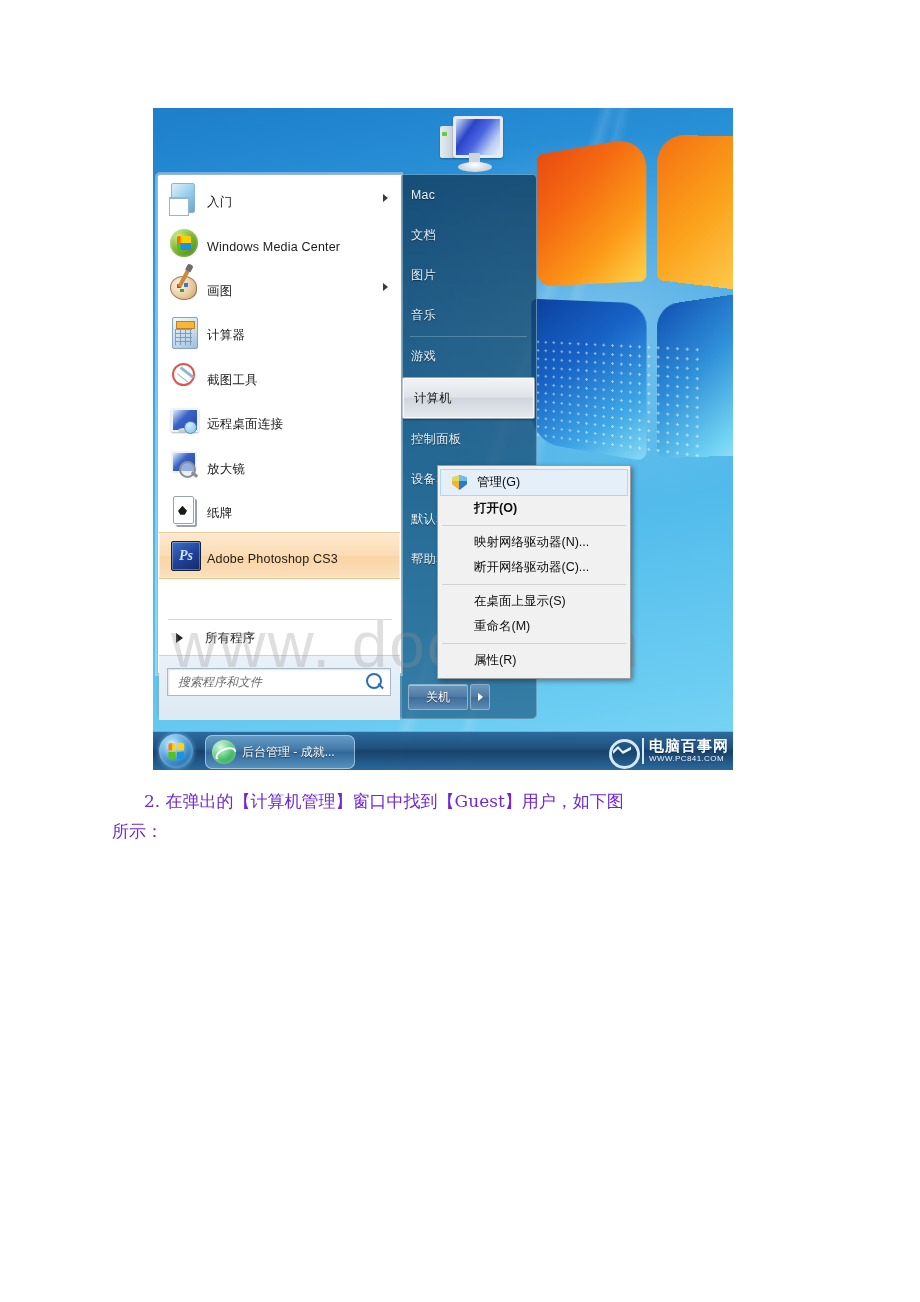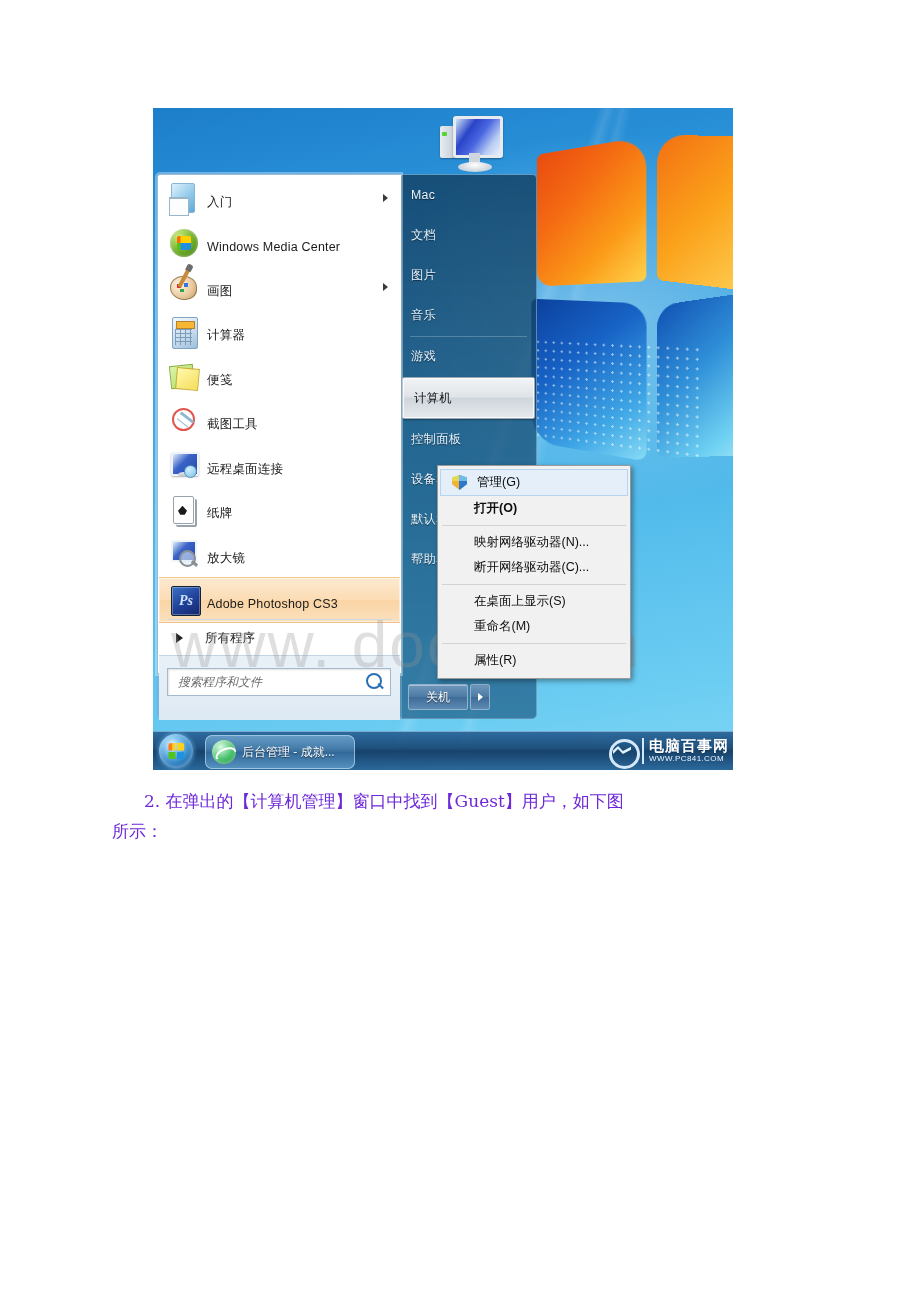--- a/index.html
+++ b/index.html
@@ -373,57 +373,50 @@
           </div>
 
           <div class="item">
             <span class="ico">
                 <i class="i-calc"></i>
                 <i class="i-calcgrid"></i>
               </span>
             <span class="lbl">计算器</span>
           </div>
 
-          <div class="item">
-            <span class="ico">
-                <i class="i-notes"></i>
-                <i class="i-notes2"></i>
-              </span>
-            <span class="lbl">便笺</span>
-          </div>
 
           <div class="item">
             <span class="ico">
                 <i class="i-snip"></i>
               </span>
             <span class="lbl">截图工具</span>
           </div>
 
           <div class="item">
             <span class="ico">
                 <i class="i-rdp"></i>
                 <i class="i-rdpbase"></i>
                 <i class="i-rdpbadge"></i>
               </span>
             <span class="lbl">远程桌面连接</span>
           </div>
 
           <div class="item">
             <span class="ico">
-                <i class="i-cards"></i>
-              </span>
-            <span class="lbl">纸牌</span>
-          </div>
-
-          <div class="item">
-            <span class="ico">
                 <i class="i-mag"></i>
                 <i class="i-magglass"></i>
               </span>
             <span class="lbl">放大镜</span>
+          </div>
+
+          <div class="item">
+            <span class="ico">
+                <i class="i-cards"></i>
+              </span>
+            <span class="lbl">纸牌</span>
           </div>
 
           <div class="item sel">
             <span class="ico">
               <i class="i-ps">
                   <span>Ps</span>
                 </i>
             </span>
             <span class="lbl">Adobe Photoshop CS3</span>
           </div>

